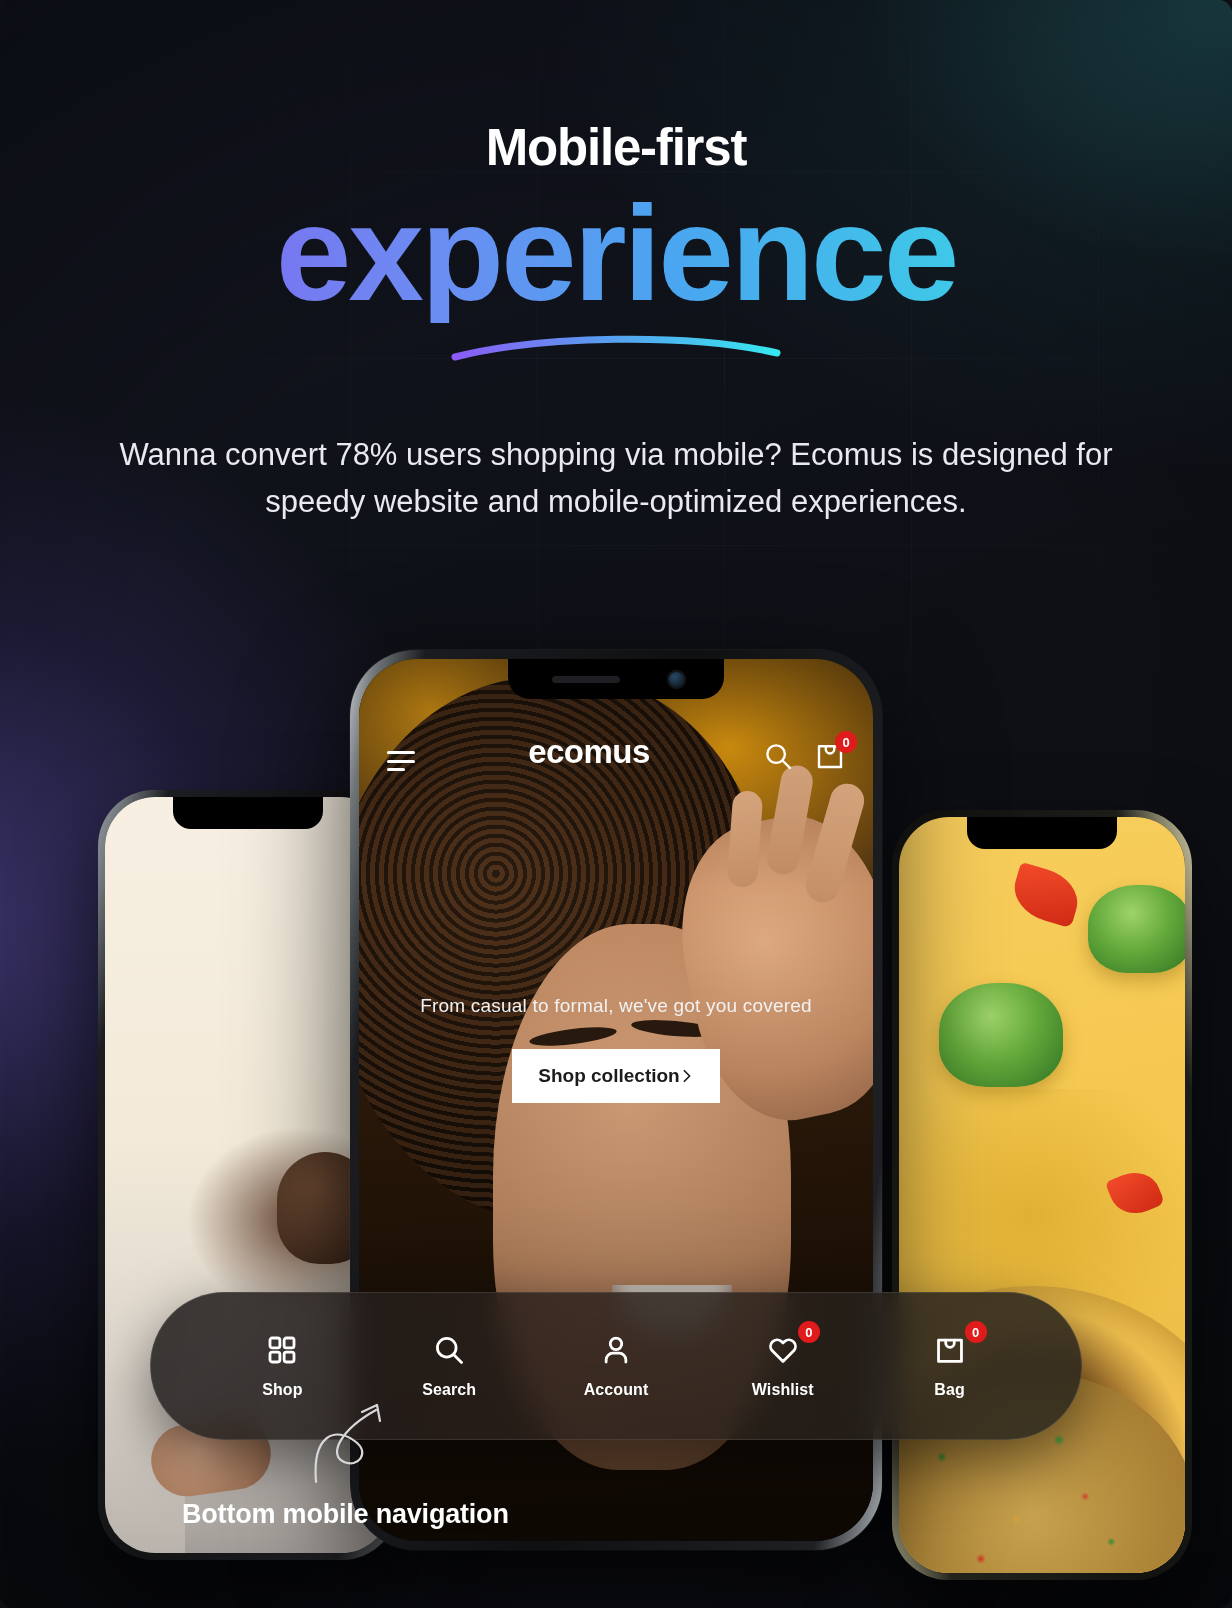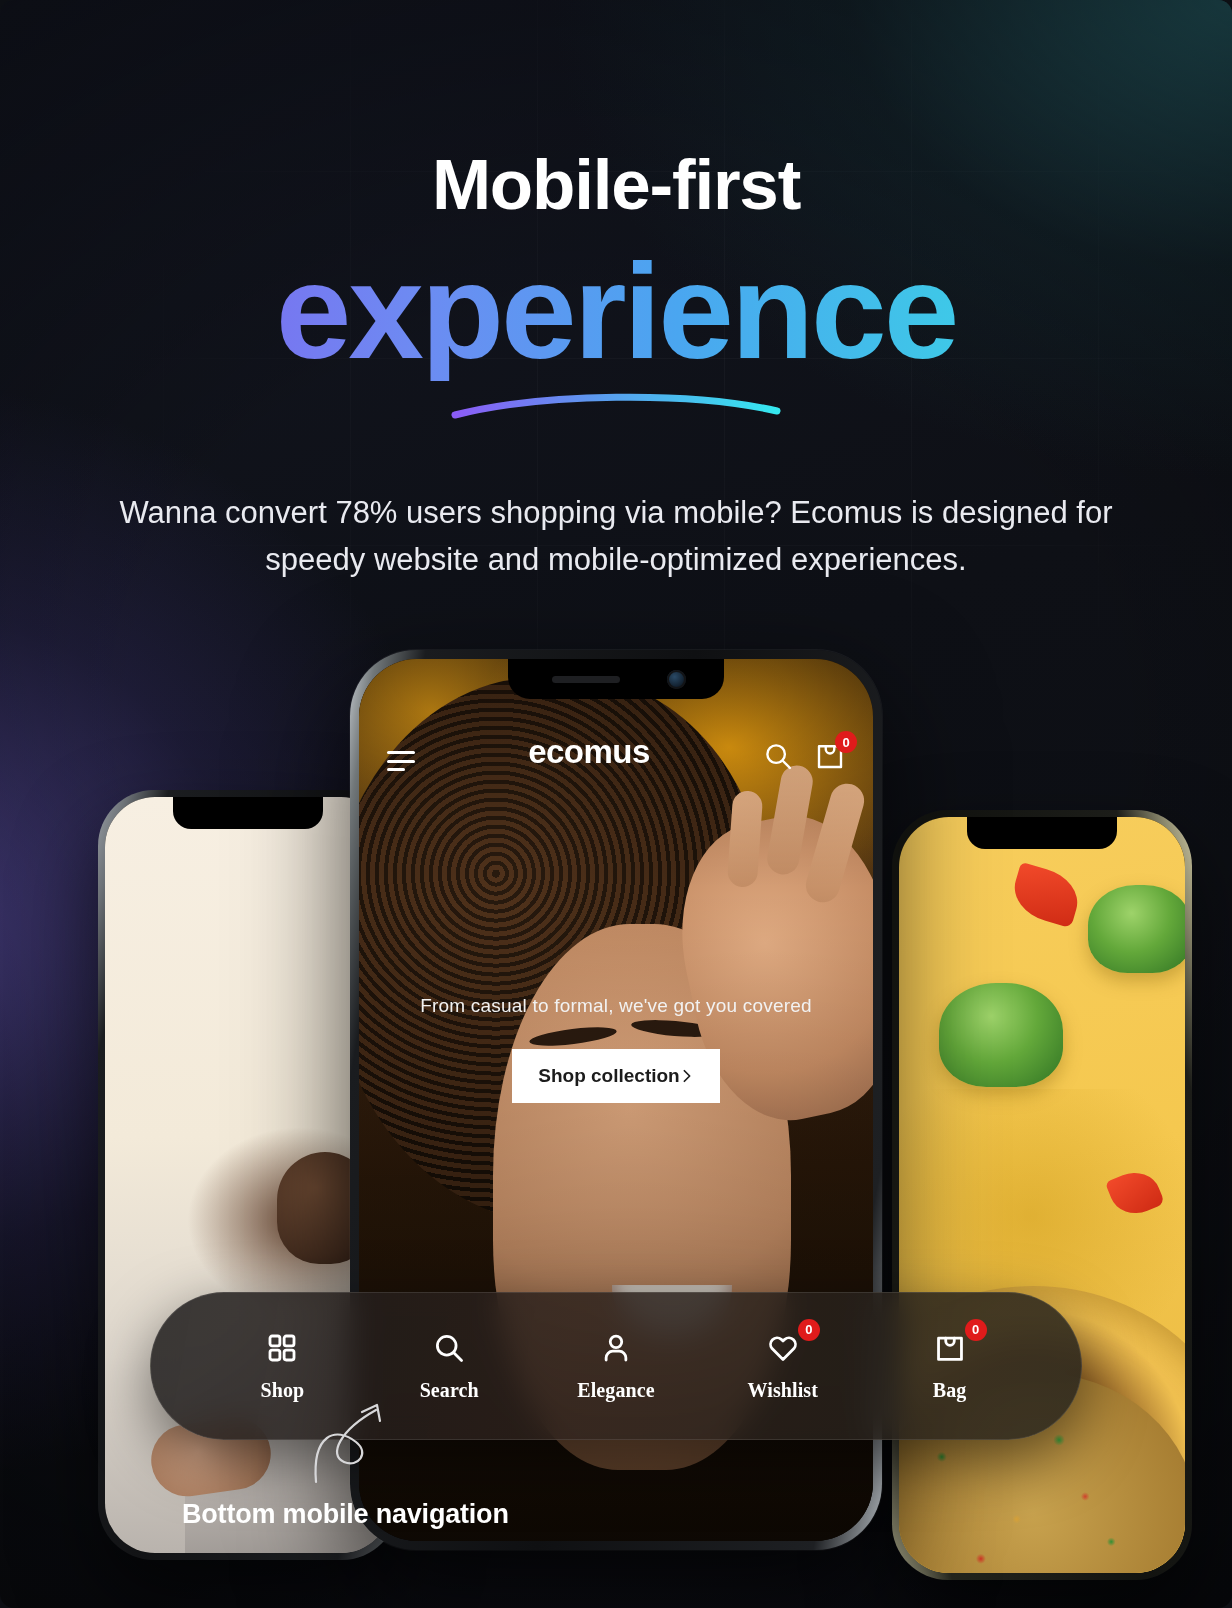--- a/index.html
+++ b/index.html
@@ -34,27 +34,26 @@
     -webkit-mask-image:radial-gradient(720px 560px at 56% 22%, #000 0%, rgba(0,0,0,0.55) 55%, transparent 85%);
   }
   .bg-vignette{
     position:absolute; inset:0;
     background:radial-gradient(1200px 1000px at 50% 45%, rgba(0,0,0,0) 40%, rgba(0,0,0,0.45) 100%);
   }
 
   
   .hero{ position:absolute; left:0; right:0; top:122px; text-align:center; z-index:6; }
   .hero h1{
-    font-size:71px; line-height:1.0; font-weight:700; color:#ffffff;
+    font-size:51px; line-height:1.0; font-weight:700; color:#ffffff;
     letter-spacing:-1.2px;
-    margin-top:27px;
   }
   .hero h2{
     font-size:136px; line-height:1.02; font-weight:700; letter-spacing:-3px;
-    margin-top:22px;
+    margin-top:11px;
     background:linear-gradient(90deg,#8b5cf6 0%, #7c6cf0 16%, #6d8bf2 34%, #4aa6f0 55%, #3fc6e8 76%, #35e8ef 100%);
     -webkit-background-clip:text; background-clip:text; color:transparent;
     -webkit-text-fill-color:transparent;
   }
   .swoosh{ display:block; margin:6px auto 0; }
   .hero p{
     margin:68px auto 0; width:1040px;
     font-size:31px; line-height:1.52; color:#e9eaf0; font-weight:400;
   }
 
@@ -262,21 +261,21 @@
     border:1px solid rgba(255,255,255,0.10);
     display:flex; align-items:center; justify-content:space-around; padding:0 48px;
     box-shadow:0 20px 60px rgba(0,0,0,0.5);
   }
   .nav-item{
     display:flex; flex-direction:column; align-items:center; gap:14px;
     cursor:pointer; position:relative; min-width:110px;
   }
   .nav-ico{ position:relative; width:34px; height:34px; display:flex; align-items:center; justify-content:center; }
   .nav-ico .badge{ top:-12px; right:-20px; }
-  .nav-lbl{ color:#fff; font-size:20px; font-weight:600; letter-spacing:0.1px;font-family:Liberation Serif, serif; }
+  .nav-lbl{ color:#fff; font-size:16px; font-weight:600; letter-spacing:0.1px; }
 
   
   .arrow-wrap{ position:absolute; left:300px; bottom:120px; z-index:10; }
   .caption{
     position:absolute; left:182px; bottom:78px; z-index:10;
     color:#fff; font-size:27px; font-weight:600; letter-spacing:-0.2px;
   }
 </style>
 </head>
 <body>
@@ -420,21 +419,21 @@
       <div class="nav-lbl">Search</div>
     </div>
 
     <div class="nav-item">
       <div class="nav-ico">
         <svg width="32" height="32" viewBox="0 0 24 24" fill="none" stroke="#fff" stroke-width="2.1" stroke-linecap="round">
           <circle cx="12" cy="7.4" r="4.3"></circle>
           <path d="M4.6 21 v-1.6 a5 5 0 0 1 5-5 h4.8 a5 5 0 0 1 5 5 V21"></path>
         </svg>
       </div>
-      <div class="nav-lbl">Elegance</div>
+      <div class="nav-lbl">Account</div>
     </div>
 
     <div class="nav-item">
       <div class="nav-ico">
         <svg width="32" height="32" viewBox="0 0 24 24" fill="none" stroke="#fff" stroke-width="2.1" stroke-linejoin="round">
           <path d="M12 20.6 L3.8 12.4 a4.9 4.9 0 0 1 6.9-6.9 L12 6.8 l1.3-1.3 a4.9 4.9 0 0 1 6.9 6.9 Z"></path>
         </svg>
         <span class="badge">0</span>
       </div>
       <div class="nav-lbl">Wishlist</div>

